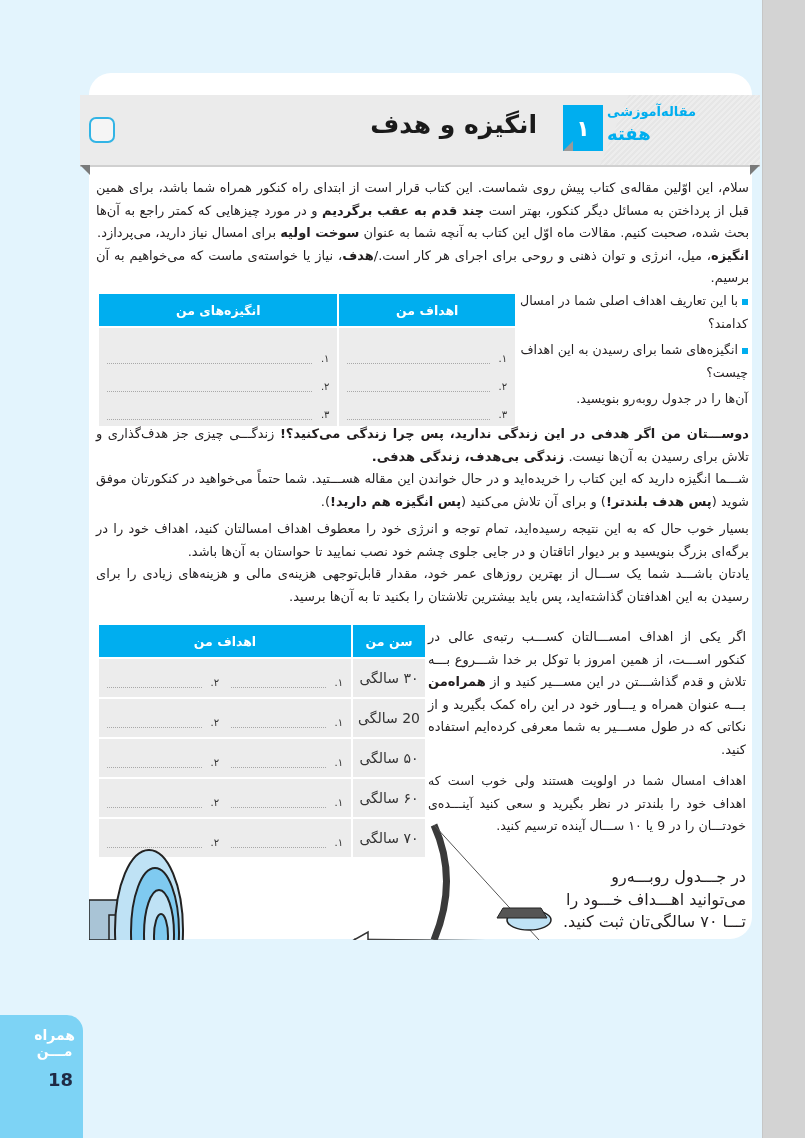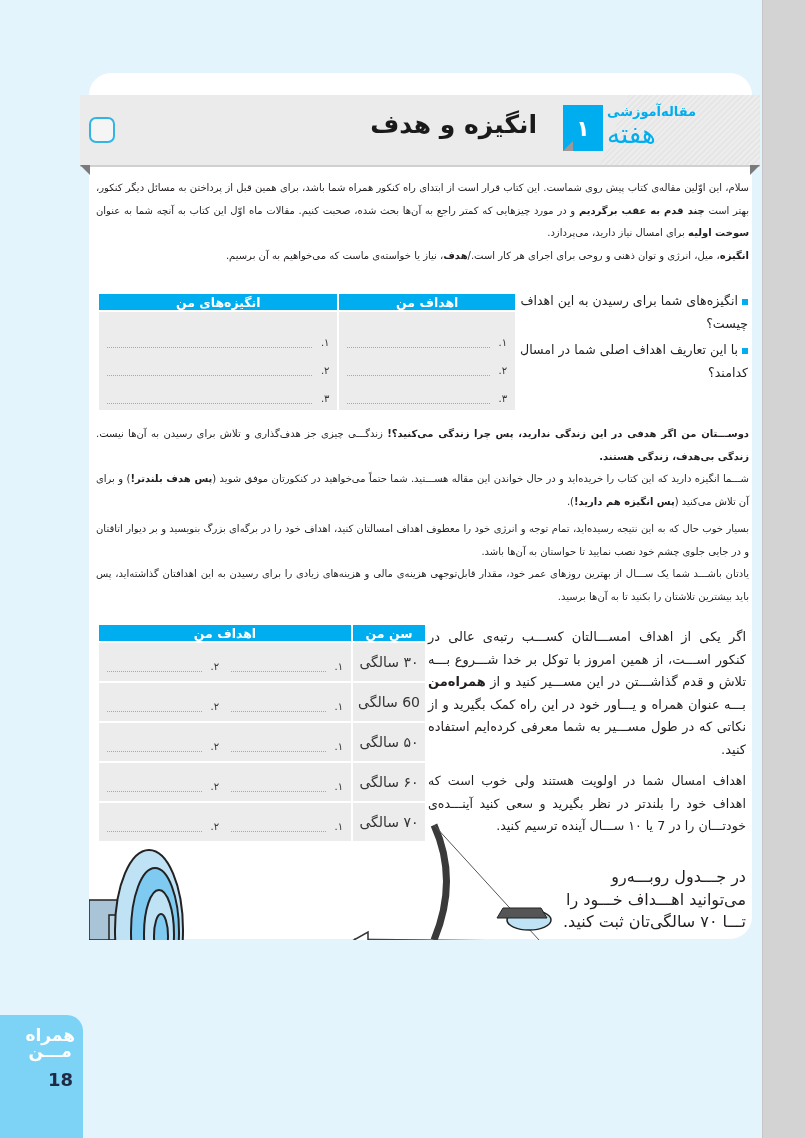--- a/index.html
+++ b/index.html
@@ -54,38 +54,38 @@
   }
   .num-badge-fold {
     position: absolute; left: 563px; top: 141px; width: 0; height: 0;
     border-bottom: 10px solid #9a9a9a; border-left: 10px solid transparent;
   }
   .brand {
     position: absolute; left: 607px; top: 104px; width: 100px; height: 50px;
     direction: rtl; text-align: left; color: #00aeef;
   }
   .brand-top { font-size: 13px; line-height: 16px; font-weight: bold; }
-  .brand-main { font-size: 26px; line-height: 28px; font-weight: normal; letter-spacing: 2px; }
+  .brand-main { font-size: 18px; line-height: 28px; font-weight: bold; letter-spacing: 2px; }
 
   .p {
     position: absolute; direction: rtl; text-align: justify;
-    font-size: 10px; line-height: 22.5px; color: #231f20;
+    font-size: 13px; line-height: 22.5px; color: #231f20;
     font-family: "DejaVu Sans", sans-serif;
   }
   .p b { font-weight: bold; }
   .intro { left: 96px; top: 177px; width: 653px; }
   .para2 { left: 96px; top: 423px; width: 653px; }
   .para3 { left: 96px; top: 518px; width: 653px; }
 
   .q-block { position: absolute; left: 512px; top: 290px; width: 236px; direction: rtl; font-size: 12.6px; line-height: 22.5px; }
   .bullet { display: inline-block; width: 6px; height: 6px; background: #00aeef; margin-left: 4px; vertical-align: middle; }
   .q-item { margin-bottom: 4px; }
 
   table { border-collapse: separate; border-spacing: 2px; direction: rtl; position: absolute; }
-  th { background: #00aeef; color: #fff; font-size: 12.5px; font-weight: bold; height: 16px; text-align: center; }
+  th { background: #00aeef; color: #fff; font-size: 12.5px; font-weight: bold; height: 32px; text-align: center; }
   td { background: #ececec; font-size: 11px; color: #333; }
   .t1 { left: 97px; top: 292px; width: 420px; }
   .t1 td { height: 98px; vertical-align: top; padding: 8px 8px 0 8px; }
   .line-row { display: flex; align-items: flex-end; height: 28px; direction: rtl; }
   .line-num { width: 14px; font-size: 10px; }
   .dotted { flex: 1; border-bottom: 1px dotted #a8a8a8; height: 12px; margin-right: 3px; }
 
   .t2 { left: 97px; top: 623px; width: 330px; }
   .t2 th.age-h { width: 72px; margin-left: 23px; }
   .t2 td { height: 38px; }
@@ -96,21 +96,21 @@
   .side-text { position: absolute; left: 428px; top: 626px; width: 318px; direction: rtl; text-align: justify; font-size: 13px; line-height: 22.5px; }
   .side-text2 { position: absolute; left: 428px; top: 770px; width: 318px; direction: rtl; text-align: justify; font-size: 12.6px; line-height: 22.5px; }
   .side-text3 { position: absolute; left: 560px; top: 866px; width: 186px; direction: rtl; text-align: right; font-size: 16px; line-height: 22.5px; }
 
   .illustration { position: absolute; left: 89px; top: 820px; width: 570px; height: 120px; overflow: hidden; }
 
   .footer-tab {
     position: absolute; left: 0; top: 1015px; width: 83px; height: 123px;
     background: #7dd3f5; border-top-right-radius: 16px;
   }
-  .footer-brand { position: absolute; right: 8px; top: 12px; color: #fff; font-size: 17px; font-weight: bold; line-height: 16px; text-align: center; direction: rtl; }
+  .footer-brand { position: absolute; right: 8px; top: 12px; color: #fff; font-size: 14px; font-weight: bold; line-height: 16px; text-align: center; direction: rtl; }
   .page-num { position: absolute; right: 10px; top: 54px; color: #1f2a44; font-size: 18px; font-weight: bold; }
 </style>
 </head>
 <body>
 
 <div class="right-strip"></div>
 <div class="card"></div>
 
 <div class="header-band"></div>
 <div class="header-stripes"></div>
@@ -162,25 +162,26 @@
         <div class="line-row">
             <span class="line-num">۳.</span>
             <span class="dotted"></span>
           </div>
       </td>
     </tr>
   </tbody>
 </table>
 
 <div class="q-block">
+  <div class="q-item"><span class="bullet"></span><span>با این تعاریف اهداف اصلی شما در امسال کدامند؟</span></div>
   <div class="q-item"><span class="bullet"></span><span>انگیزه‌های شما برای رسیدن به این اهداف چیست؟</span></div>
-  <div class="q-item"><span class="bullet"></span><span>با این تعاریف اهداف اصلی شما در امسال کدامند؟</span></div>
+  <div>آن‌ها را در جدول روبه‌رو بنویسید.</div>
 </div>
 
-<div class="p para2"><b>دوســـتان من اگر هدفی در این زندگی ندارید، پس چرا زندگی می‌کنید؟!</b> زندگـــی چیزی جز هدف‌گذاری و تلاش برای رسیدن به آن‌ها نیست. <b>زندگی بی‌هدف، زندگی هستند.</b><br>شـــما انگیزه دارید که این کتاب را خریده‌اید و در حال خواندن این مقاله هســـتید. شما حتماً می‌خواهید در کنکورتان موفق شوید (<b>پس هدف بلندتر!</b>) و برای آن تلاش می‌کنید (<b>پس انگیزه هم دارید!</b>).</div>
+<div class="p para2"><b>دوســـتان من اگر هدفی در این زندگی ندارید، پس چرا زندگی می‌کنید؟!</b> زندگـــی چیزی جز هدف‌گذاری و تلاش برای رسیدن به آن‌ها نیست. <b>زندگی بی‌هدف، زندگی هدفی.</b><br>شـــما انگیزه دارید که این کتاب را خریده‌اید و در حال خواندن این مقاله هســـتید. شما حتماً می‌خواهید در کنکورتان موفق شوید (<b>پس هدف بلندتر!</b>) و برای آن تلاش می‌کنید (<b>پس انگیزه هم دارید!</b>).</div>
 <div class="p para3">بسیار خوب حال که به این نتیجه رسیده‌اید، تمام توجه و انرژی خود را معطوف اهداف امسالتان کنید، اهداف خود را در برگه‌ای بزرگ بنویسید و بر دیوار اتاقتان و در جایی جلوی چشم خود نصب نمایید تا حواستان به آن‌ها باشد.<br>یادتان باشـــد شما یک ســـال از بهترین روزهای عمر خود، مقدار قابل‌توجهی هزینه‌ی مالی و هزینه‌های زیادی را برای رسیدن به این اهدافتان گذاشته‌اید، پس باید بیشترین تلاشتان را بکنید تا به آن‌ها برسید.</div>
 
 <table class="t2">
   <thead>
     <tr>
       <th class="age-h">سن من</th>
       <th>اهداف من</th>
     </tr>
   </thead>
   <tbody id="t2-body">
@@ -193,21 +194,21 @@
               <span class="dotted"></span>
             </div>
             <div class="line-row">
               <span class="line-num">۲.</span>
               <span class="dotted"></span>
             </div>
           </div>
         </td>
       </tr>
       <tr>
-        <td class="age">60 سالگی</td>
+        <td class="age">20 سالگی</td>
         <td>
           <div class="goal-cell">
             <div class="line-row">
               <span class="line-num">۱.</span>
               <span class="dotted"></span>
             </div>
             <div class="line-row">
               <span class="line-num">۲.</span>
               <span class="dotted"></span>
             </div>
@@ -256,21 +257,21 @@
               <span class="line-num">۲.</span>
               <span class="dotted"></span>
             </div>
           </div>
         </td>
       </tr>
     </tbody>
 </table>
 
 <div class="side-text">اگر یکی از اهداف امســـالتان کســـب رتبه‌ی عالی در کنکور اســـت، از همین امروز با توکل بر خدا شـــروع بـــه تلاش و قدم گذاشـــتن در این مســـیر کنید و از <b>همراه‌من</b> بـــه عنوان همراه و یـــاور خود در این راه کمک بگیرید و از نکاتی که در طول مســـیر به شما معرفی کرده‌ایم استفاده کنید.</div>
-<div class="side-text2">اهداف امسال شما در اولویت هستند ولی خوب است که اهداف خود را بلندتر در نظر بگیرید و سعی کنید آینـــده‌ی خودتـــان را در 7 یا ۱۰ ســـال آینده ترسیم کنید.</div>
+<div class="side-text2">اهداف امسال شما در اولویت هستند ولی خوب است که اهداف خود را بلندتر در نظر بگیرید و سعی کنید آینـــده‌ی خودتـــان را در 9 یا ۱۰ ســـال آینده ترسیم کنید.</div>
 <div class="side-text3">در جـــدول روبـــه‌رو می‌توانید اهـــداف خـــود را تـــا ۷۰ سالگی‌تان ثبت کنید.</div>
 
 <svg class="illustration" viewBox="0 0 570 120">
   <g>
     <rect x="0" y="80" width="40" height="40" fill="#a9c4d6" stroke="#222" stroke-width="1.5"></rect>
     <rect x="20" y="95" width="25" height="25" fill="#b9d3e3" stroke="#222" stroke-width="1.5"></rect>
     <ellipse cx="60" cy="110" rx="34" ry="80" fill="#bfe2f5" stroke="#222" stroke-width="2"></ellipse>
     <ellipse cx="66" cy="112" rx="24" ry="64" fill="#7fcaf0" stroke="#222" stroke-width="2"></ellipse>
     <ellipse cx="70" cy="114" rx="15" ry="44" fill="#bfe2f5" stroke="#222" stroke-width="2"></ellipse>
     <ellipse cx="72" cy="116" rx="7" ry="22" fill="#7fcaf0" stroke="#222" stroke-width="2"></ellipse>

